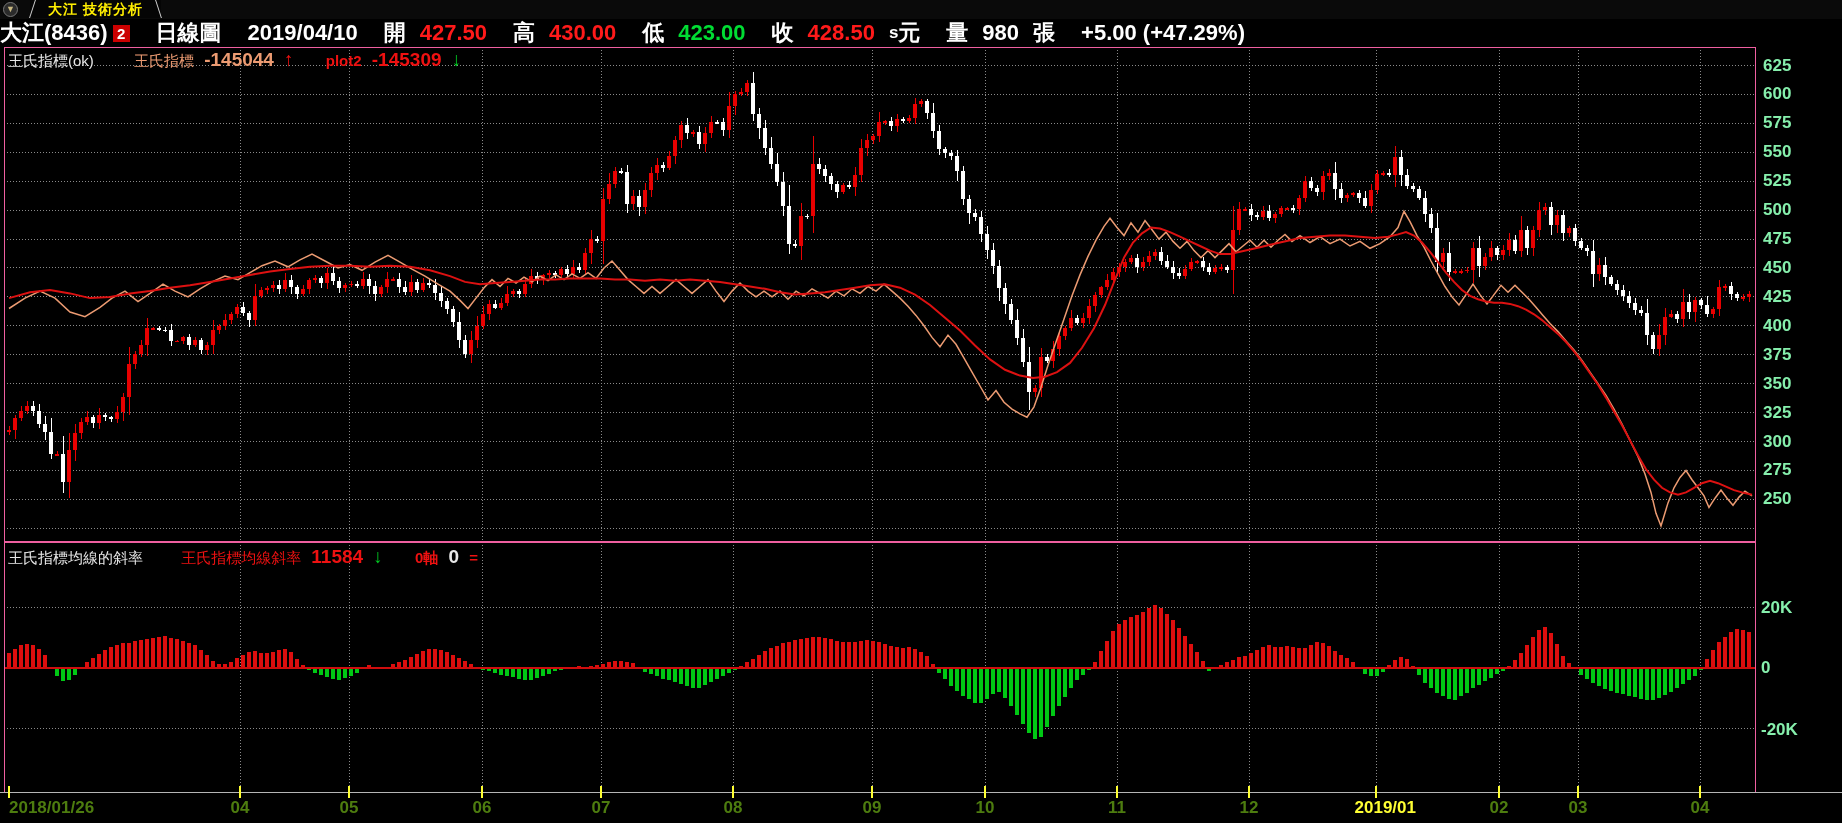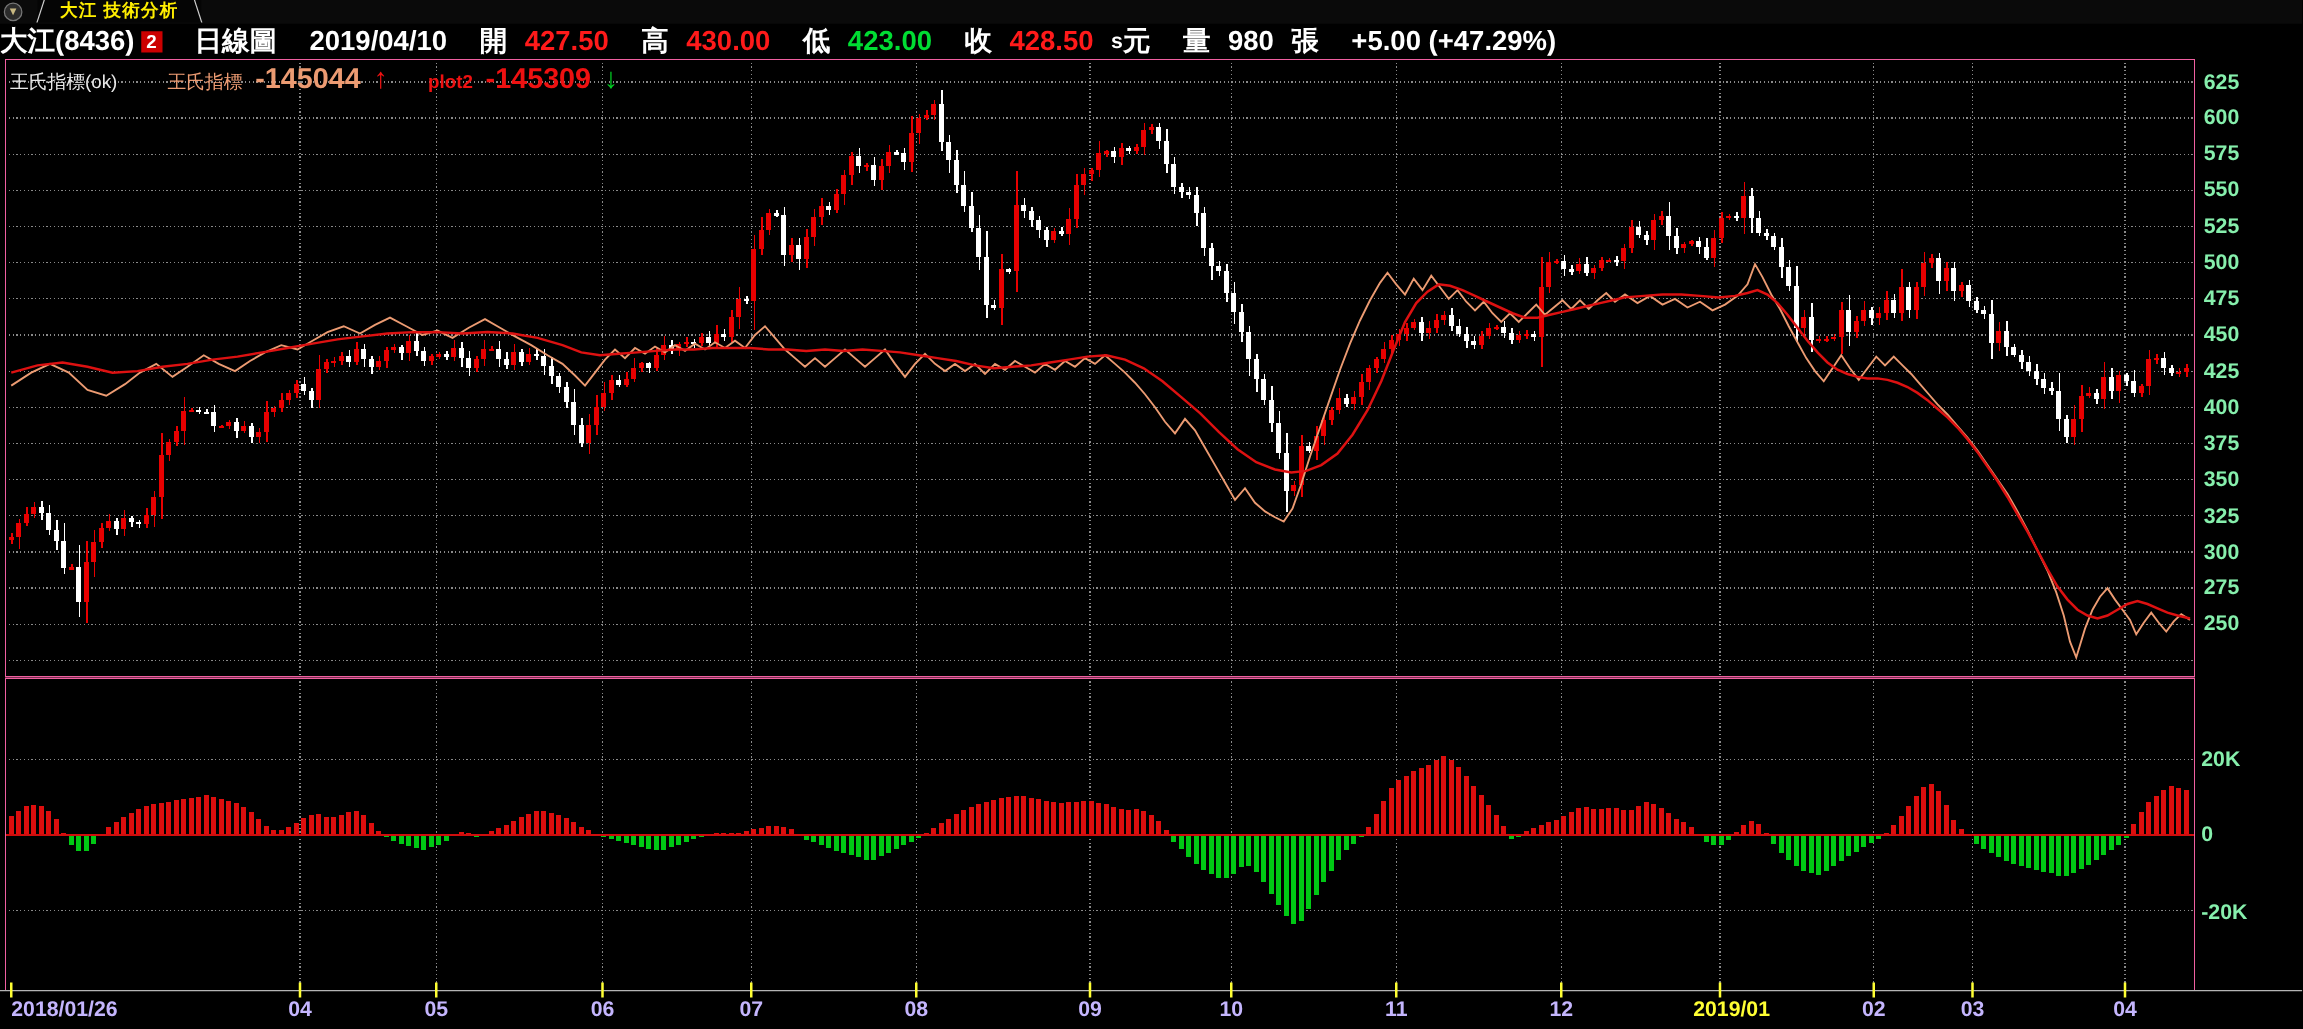--- a/index.html
+++ b/index.html
@@ -26,24 +26,24 @@
   
   .axis-label{position:absolute;color:#86efac;font-weight:bold;font-size:17px;line-height:20px;}
   .legend{position:absolute;font-size:15px;white-space:nowrap;z-index:5;}
   .legend span{margin-right:6px;}
   .lg-white{color:#e8e8e8;}
   .lg-salmon{color:#ec9b72;font-weight:bold;}
   .lg-salmon-t{color:#ec9b72;}
   .lg-red{color:#ee1111;font-weight:bold;}
   .lg-red-t{color:#ee1111;}
   .lg-green{color:#00cc22;font-weight:bold;}
-  .lg-val{font-size:23px;}
+  .lg-val{font-size:19px;}
   #bottom-line{position:absolute;left:0;top:792px;width:1842px;height:1px;background:#b5b5b5;}
   .xtick{position:absolute;top:786px;width:2px;height:12px;background:#ffff33;}
-  .xlabel{position:absolute;top:798px;color:#c4b5fd;font-size:17px;font-weight:bold;}
+  .xlabel{position:absolute;top:798px;color:#4d7c0f;font-size:17px;font-weight:bold;}
   .xlabel.emph{color:#ffff33;}
   svg{position:absolute;shape-rendering:crispEdges;}
 </style>
 </head>
 <body>
 <div id="app">
 
   <div id="tabbar">
     <div id="tab-icon">▼</div>
     <div class="tab">
@@ -1006,20 +1006,29 @@
       <rect x="1725" y="90.39750000000001" width="4" height="35.6025" fill="#dd0e0e"></rect>
       <rect x="1731" y="87.11500000000001" width="4" height="38.885" fill="#dd0e0e"></rect>
       <rect x="1737" y="88.125" width="4" height="37.875" fill="#dd0e0e"></rect>
       <rect x="1743" y="89.943" width="4" height="36.057" fill="#dd0e0e"></rect>
       <line x1="0" y1="126" x2="1752" y2="126" stroke="#cf0d0d" stroke-width="2"></line>
       <line x1="0.5" y1="0" x2="0.5" y2="250" stroke="#ef5fa0" stroke-width="1"></line>
       <line x1="1751.5" y1="0" x2="1751.5" y2="250" stroke="#ef5fa0" stroke-width="1"></line>
       <line x1="0" y1="0.5" x2="1752" y2="0.5" stroke="#ef5fa0" stroke-width="1"></line>
     </svg>
 
+  <div class="legend" style="left:8px;top:546px">
+    <span class="lg-white">王氏指標均線的斜率</span>
+    <span class="lg-red-t" style="margin-left:28px">王氏指標均線斜率</span>
+    <span class="lg-red lg-val">11584</span>
+    <span class="lg-green lg-val">↓</span>
+    <span class="lg-red" style="margin-left:22px">0軸</span>
+    <span class="lg-white lg-val" style="font-weight:bold">0</span>
+    <span class="lg-red">=</span>
+  </div>
 
   <div id="priceAxis">
       <div class="axis-label" style="left: 1763px; top: 55.512px;">625</div>
       <div class="axis-label" style="left: 1763px; top: 84.437px;">600</div>
       <div class="axis-label" style="left: 1763px; top: 113.362px;">575</div>
       <div class="axis-label" style="left: 1763px; top: 142.287px;">550</div>
       <div class="axis-label" style="left: 1763px; top: 171.212px;">525</div>
       <div class="axis-label" style="left: 1763px; top: 200.137px;">500</div>
       <div class="axis-label" style="left: 1763px; top: 229.062px;">475</div>
       <div class="axis-label" style="left: 1763px; top: 257.987px;">450</div>

